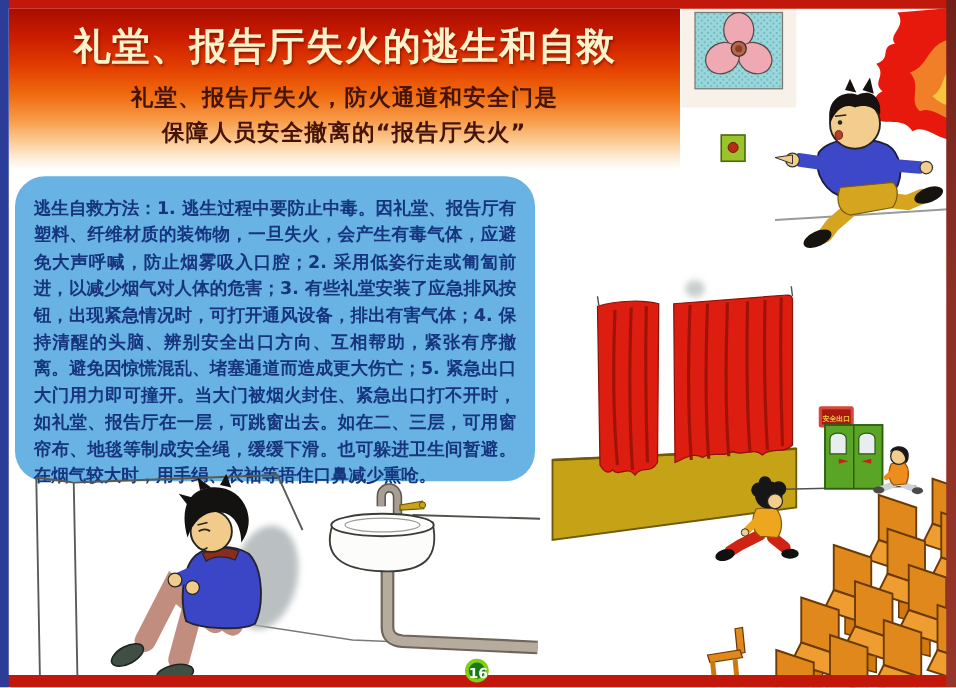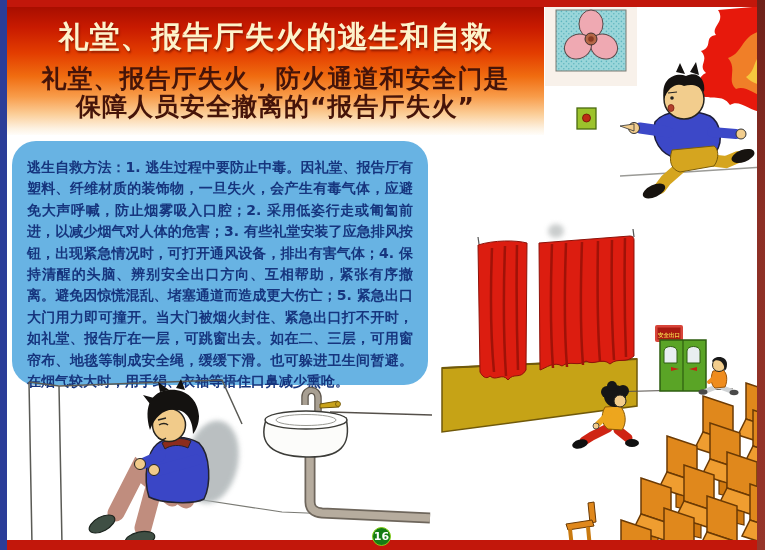--- a/index.html
+++ b/index.html
@@ -18,36 +18,36 @@
     position:absolute; left:7px; top:7px; width:537px; height:128px; z-index:5;
     background:linear-gradient(180deg,#a80e00 0%,#c81a00 16%,#e33d00 36%,#f06c10 54%,
                #f89c4a 70%,#fbcf9a 84%,#fdf2e2 95%,#fffdf9 100%);
     display:flex; flex-direction:column; align-items:center;
   }
   .title {
     margin:10px 0 0 0; font-size:30px; font-weight:bold; color:#fdf3cb;
     letter-spacing:1px; text-shadow:1px 2px 2px rgba(90,10,0,.55); white-space:nowrap;
   }
   .subtitle {
-    margin-top:7px; text-align:center; font-size:25px; font-weight:bold;
+    margin-top:7px; text-align:center; font-size:18px; font-weight:bold;
     color:#451409; line-height:28px; letter-spacing:1px;
   }
   
   .info-box {
     position:absolute; left:12px; top:141px; width:416px; height:244px;
     background:#68b3e3; border-radius:24px; z-index:6; box-sizing:border-box;
   }
   .info-text {
     margin:16px 15px 0 15px; font-size:14px; font-weight:bold; color:#16357e;
     line-height:21.4px; text-align:justify;
   }
   .scene { position:absolute; left:0; top:0; z-index:10; }
   .page-num {
     position:absolute; left:372px; top:527px; width:19px; height:19px; z-index:40;
-    border-radius:50%; background:#157c15; border:1px solid #84cc16; box-sizing:border-box;
+    border-radius:50%; background:#157c15; border:3px solid #84cc16; box-sizing:border-box;
     color:#ffffff; font-size:11px; font-weight:bold; text-align:center; line-height:17px;
   }
 </style>
 </head>
 <body>
 
 <div class="poster">
 
   <div class="banner">
     <div class="title">礼堂、报告厅失火的逃生和自救</div>

